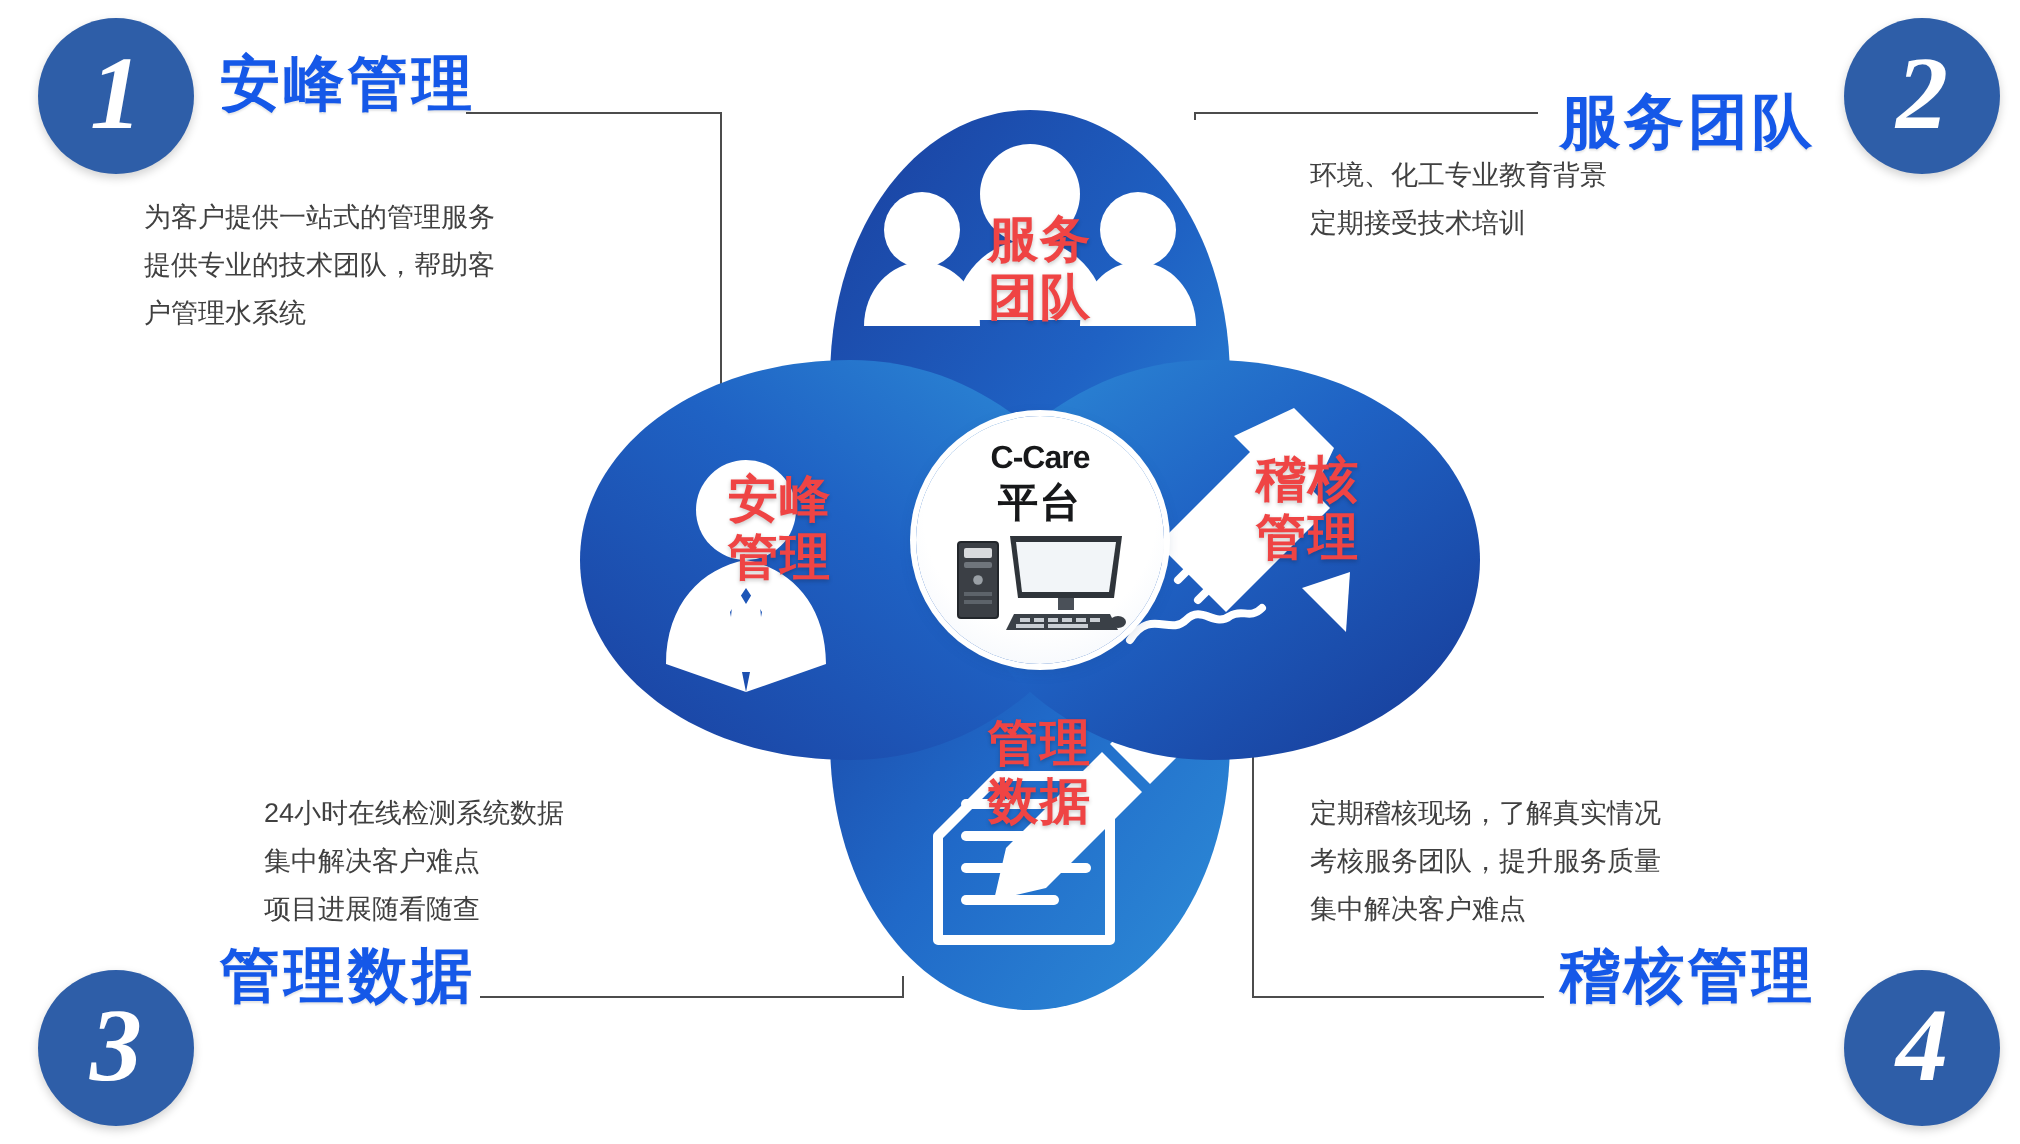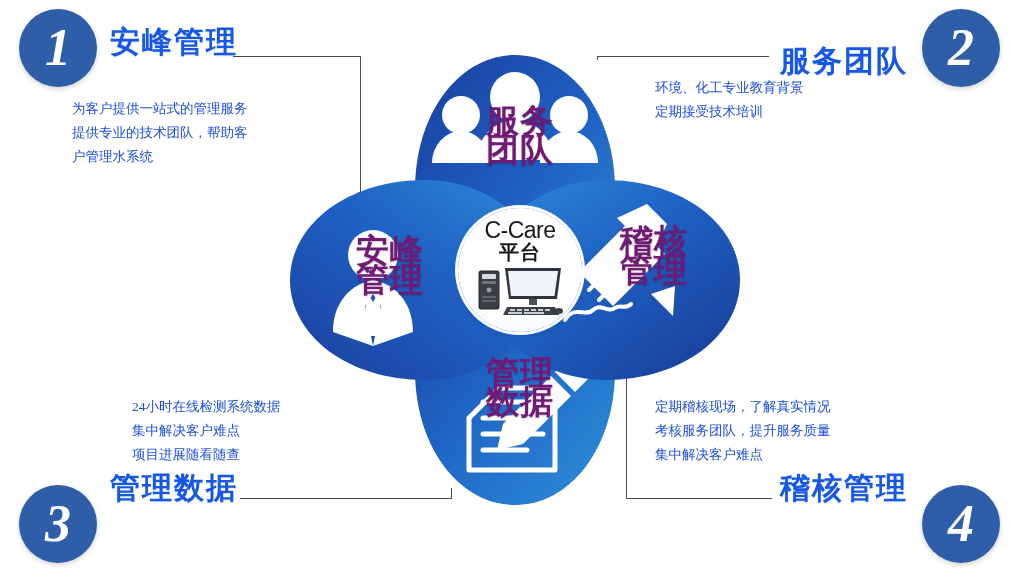--- a/index.html
+++ b/index.html
@@ -51,25 +51,24 @@
     text-shadow: 0 1px 1px rgba(0,0,0,0.10);
   }
   .title-1 { left: 110px; top: 22px; }
   .title-2 { right: 102px; top: 30px; margin-top: 11px; }
   .title-3 { left: 110px; top: 468px; }
   .title-4 { right: 102px; top: 468px; }
 
   
   .sec-body {
     position: absolute;
-    color: #1d4ed8;
+    color: #404040;
     font-size: 13.5px;
     line-height: 24px;
     white-space: nowrap;
-    font-family: Liberation Serif, serif;
   }
   .body-1 { left: 72px;  top: 97px; }
   .body-2 { left: 655px; top: 76px; }
   .body-3 { left: 84px; top: 395px; margin-left: 48px; }
   .body-4 { left: 655px; top: 395px; }
 
   
   .conn {
     position: absolute;
     background: #4c4c4c;
@@ -90,23 +89,23 @@
   .c4-v { left: 626px; top: 340px; height: 159px; }
   .c4-h { left: 626px; top: 498px; width: 146px; }
 
   
   .petal {
     position: absolute;
     overflow: visible;
   }
   .petal-label {
     position: absolute;
-    color: #701a75;
+    color: #ef4444;
     font-weight: bold;
-    font-size: 33px;
+    font-size: 25px;
     line-height: 29px;
     letter-spacing: 1px;
     text-align: center;
     text-shadow: 0 1px 2px rgba(0,0,0,0.22);
     white-space: pre-line;
     user-select: none;
   }
 
   
   .hub {
@@ -121,22 +120,22 @@
     z-index: 5;
     display: flex;
     flex-direction: column;
     align-items: center;
     justify-content: flex-start;
     padding-top: 10px;
     box-sizing: border-box;
   }
   .hub-brand {
     font-family: "Liberation Sans", "DejaVu Sans", sans-serif;
-    font-size: 23px;
-    font-weight: 400;
+    font-size: 16px;
+    font-weight: 700;
     color: #17181a;
     line-height: 24px;
     letter-spacing: -0.5px;
   }
   .hub-sub {
     font-size: 20px;
     font-weight: bold;
     color: #17181a;
     line-height: 24px;
     letter-spacing: 1px;

